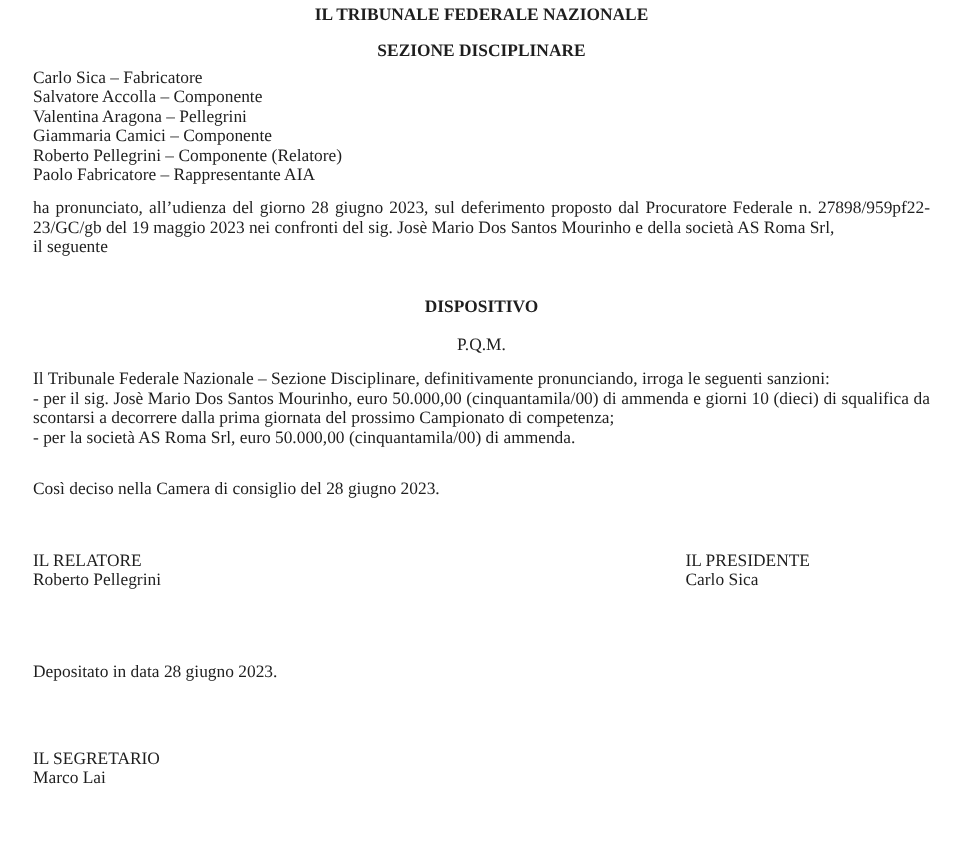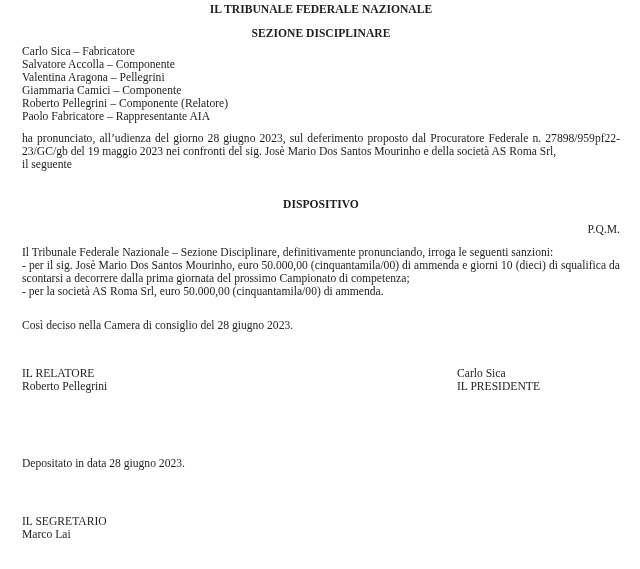--- a/index.html
+++ b/index.html
@@ -28,30 +28,30 @@
   .line { white-space: nowrap; }
   .jline {
     text-align: justify;
     text-align-last: justify;
   }
   .subtitle { margin-top: 11px; }
   .composto { margin-top: 15px; }
   .members { margin-top: 5px; }
   .pronouncement { margin-top: 9px; }
   .dispositivo { margin-top: 27px; }
-  .pqm { margin-top: 12px; text-align: right; }
+  .pqm { margin-top: 12px; }
   .ruling { margin-top: 10px; }
   .decision { margin-top: 21px; }
   .signatures {
     margin-top: 35px;
     display: grid;
     grid-template-columns: 388px auto;
     gap: 47px;
   }
-  .deposit { margin-top: 64px; }
+  .deposit { margin-top: 48px; }
   .secretary { margin-top: 45px; }
 </style>
 </head>
 <body>
 
 <div class="page">
 
   <div class="center bold">IL TRIBUNALE FEDERALE NAZIONALE</div>
   <div class="center bold subtitle">SEZIONE DISCIPLINARE</div>
 
@@ -82,22 +82,22 @@
   </div>
 
   <div class="line decision">Così deciso nella Camera di consiglio del 28 giugno 2023.</div>
 
   <div class="signatures">
     <div>
       <div class="line">IL RELATORE</div>
       <div class="line">Roberto Pellegrini</div>
     </div>
     <div>
+      <div class="line">IL PRESIDENTE</div>
       <div class="line">Carlo Sica</div>
-      <div class="line">IL PRESIDENTE</div>
     </div>
   </div>
 
   <div class="line deposit">Depositato in data 28 giugno 2023.</div>
 
   <div class="secretary">
     <div class="line">IL SEGRETARIO</div>
     <div class="line">Marco Lai</div>
   </div>
 

